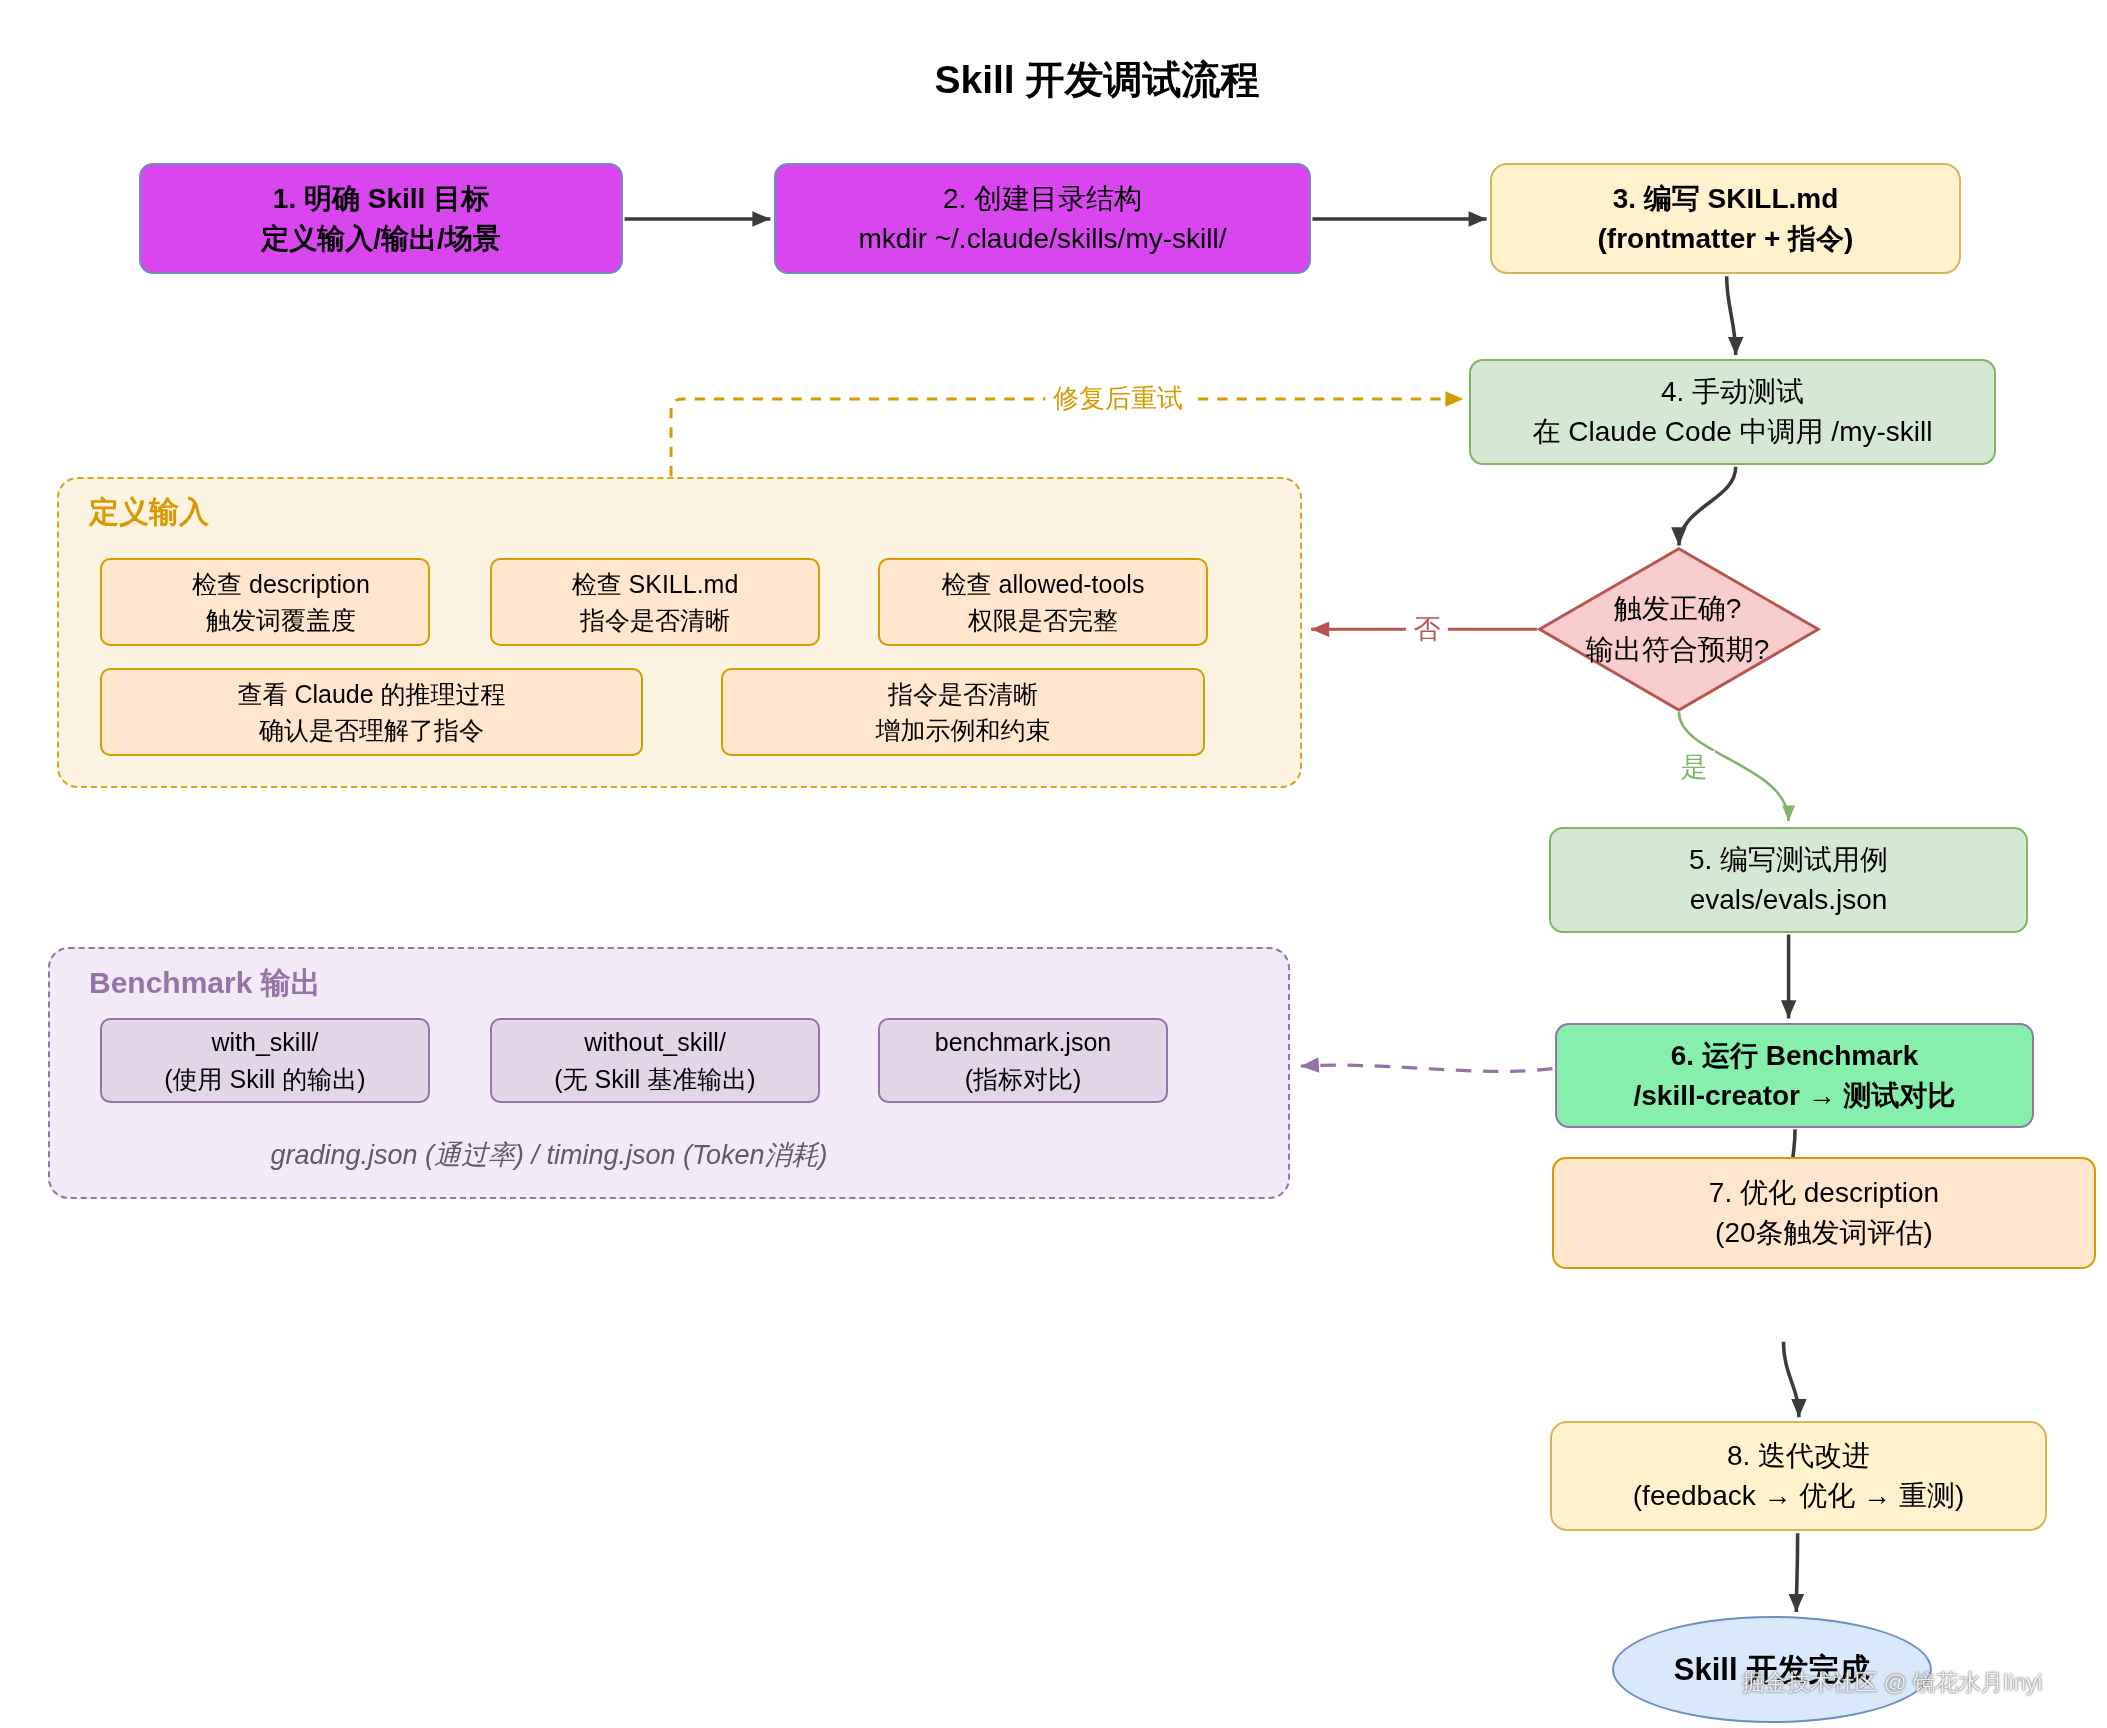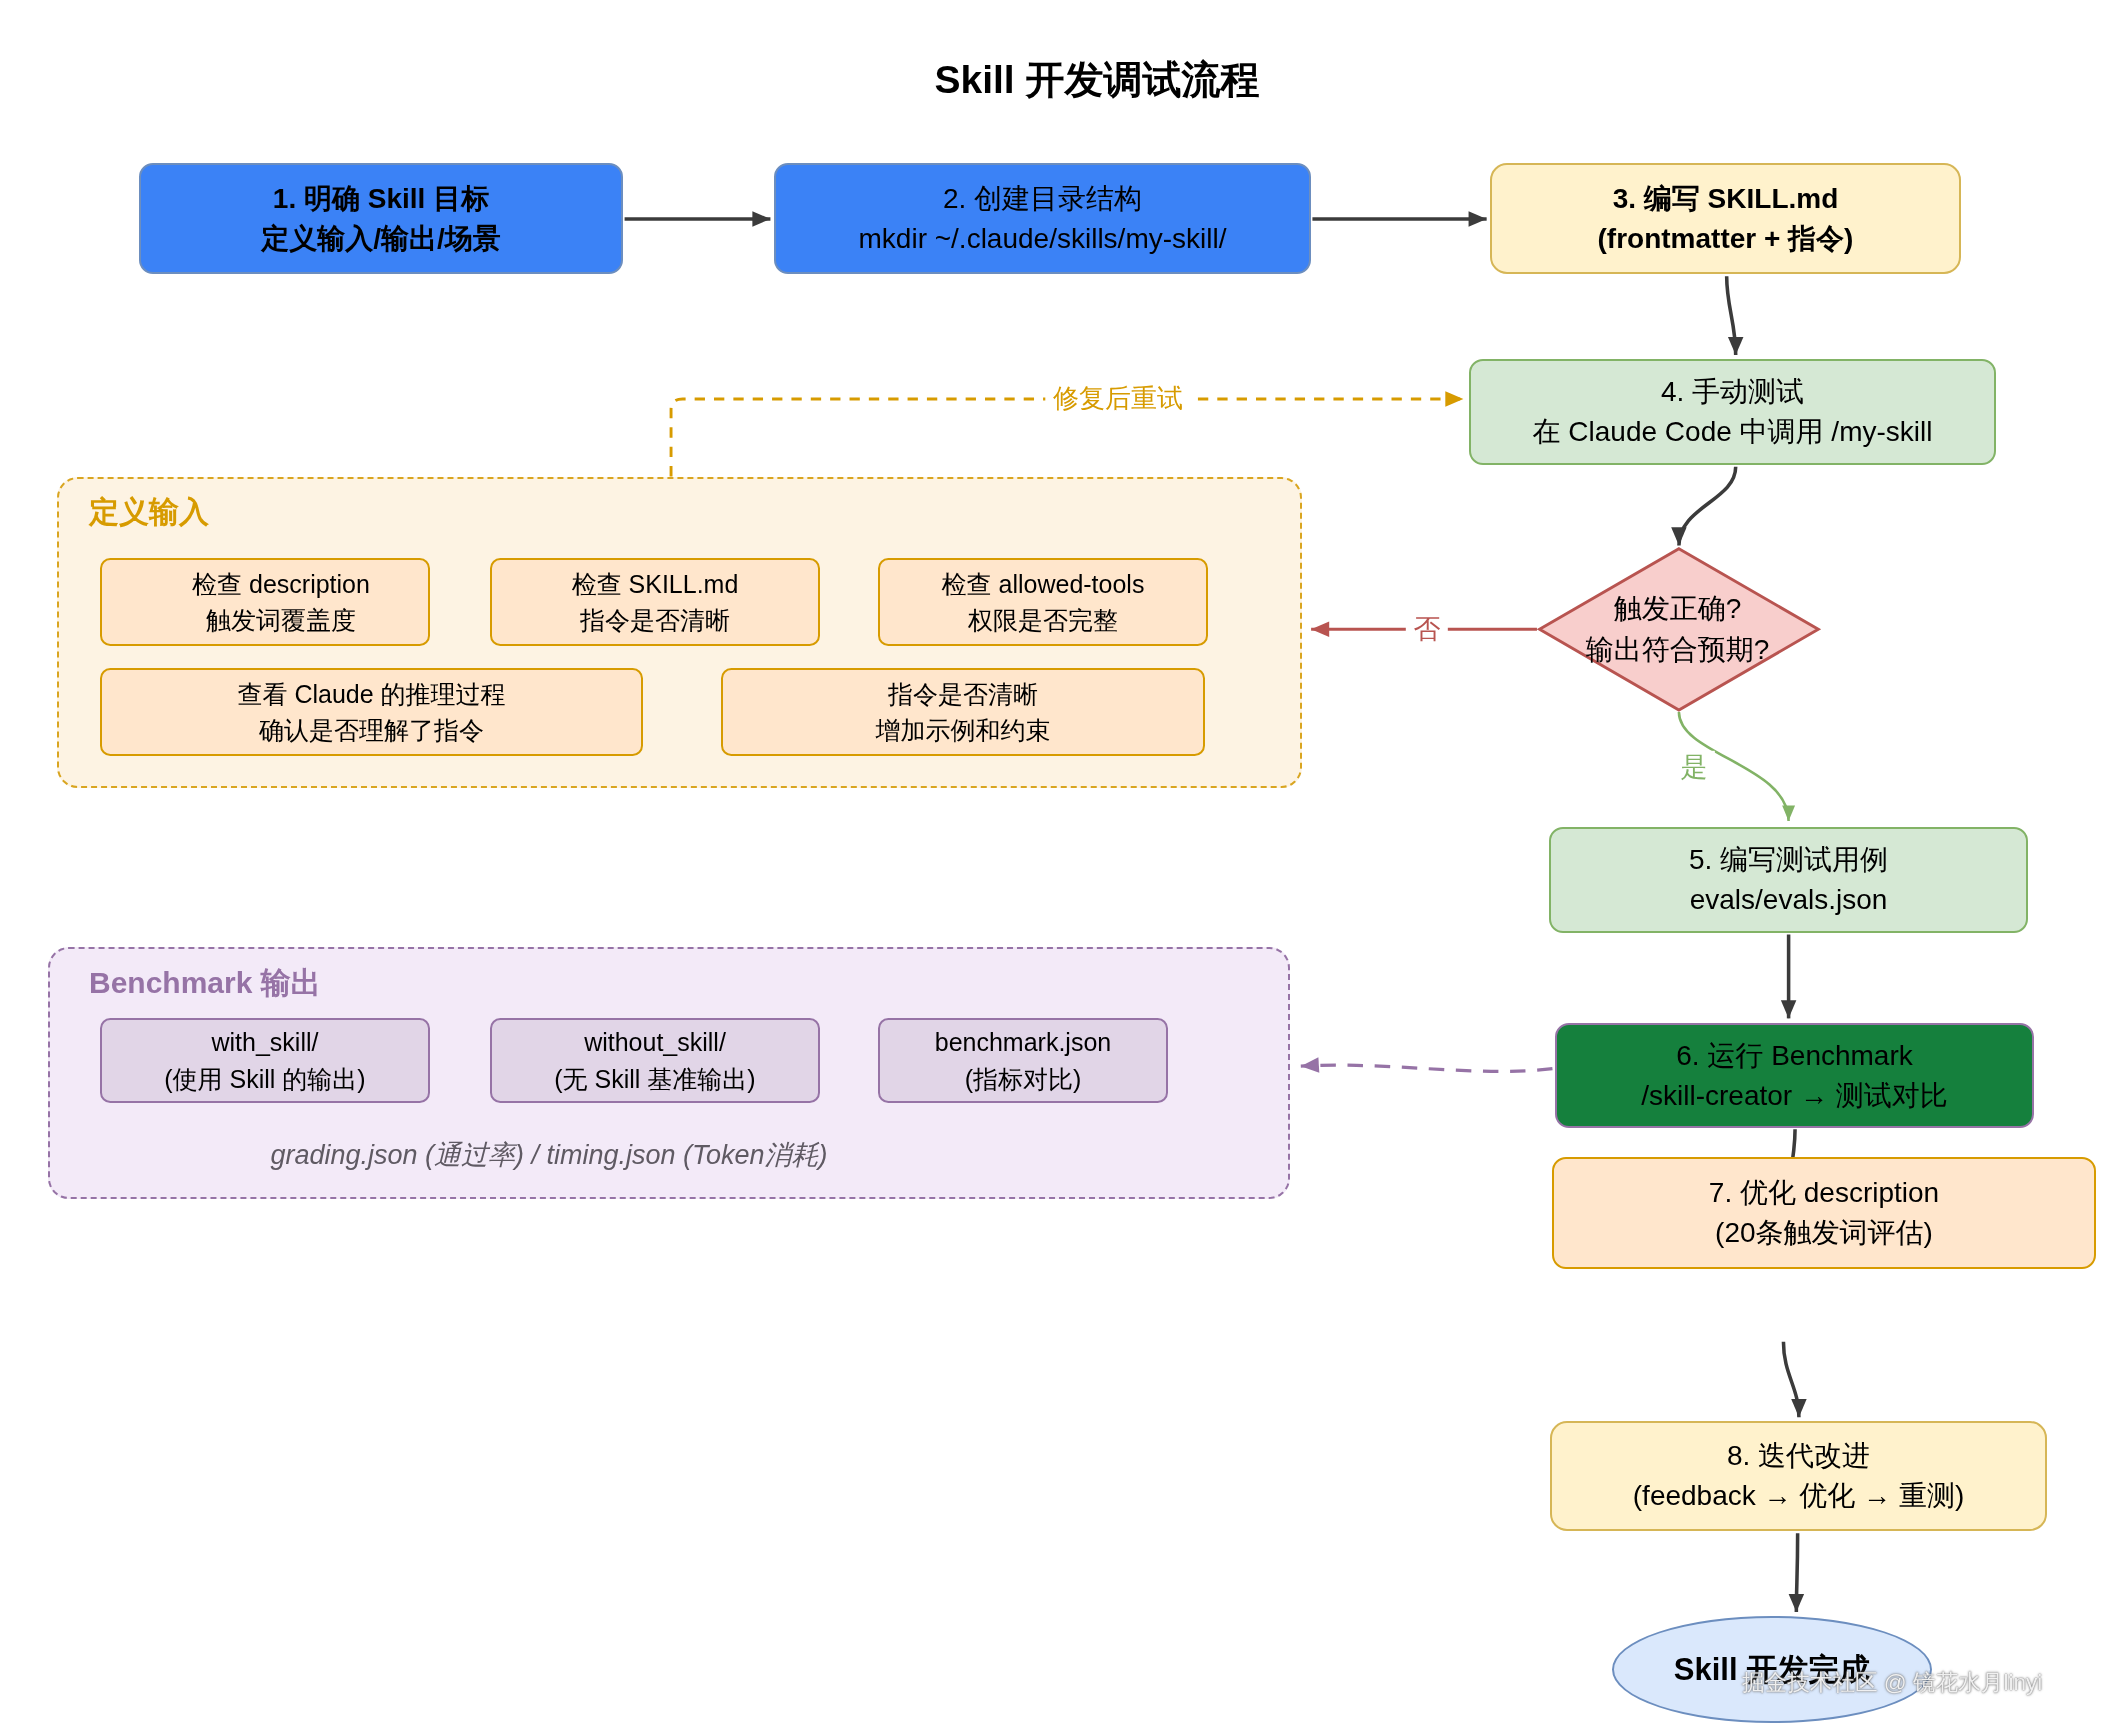--- a/index.html
+++ b/index.html
@@ -3,25 +3,25 @@
 <meta charset="utf-8">
 <style>
   html,body{margin:0;padding:0;background:#ffffff;}
   body{font-family:"Liberation Sans","DejaVu Sans",sans-serif;}
   #canvas{position:relative;width:2108px;height:1729px;background:#ffffff;overflow:hidden;}
   #edges{position:absolute;left:0;top:0;width:2108px;height:1729px;pointer-events:none;}
   .node{position:absolute;display:flex;flex-direction:column;align-items:center;justify-content:center;
         text-align:center;border-radius:14px;box-sizing:border-box;border:2.6px solid transparent;
         font-size:28px;line-height:1.42;color:#000;}
   .node.bold{font-weight:bold;}
-  .blue{background:#3b82f6;border-color:#6c8ebf;}
+  .blue{background:#d946ef;border-color:#6c8ebf;}
   .yellow{background:#fff2cc;border-color:#d6b656;border-radius:17px;}
   .green{background:#d5e8d4;border-color:#82b366;}
   .orange{background:#ffe6cc;border-color:#d79b00;}
-  .purple{background:#15803d;border-color:#9673a6;}
+  .purple{background:#86efac;border-color:#9673a6;font-weight:bold;}
   .group{position:absolute;border-radius:20.6px;box-sizing:border-box;}
   .group.debug{background:#fdf3e3;border:2.6px dashed #d9a520;}
   .group.bench{background:#f3eaf8;border:2.6px dashed #9673a6;}
   .group-label{position:absolute;font-size:30px;font-weight:bold;}
   .group-label.debug-l{color:#d79b00;}
   .group-label.bench-l{color:#9673a6;}
   .minibox{position:absolute;display:flex;flex-direction:column;align-items:center;justify-content:center;
         text-align:center;border-radius:10.3px;box-sizing:border-box;font-size:25px;line-height:1.45;color:#000;}
   .minibox.orange-m{background:#ffe6cc;border:2.3px solid #d79b00;}
   .minibox.purple-m{background:#e1d5e7;border:2.3px solid #9673a6;}

